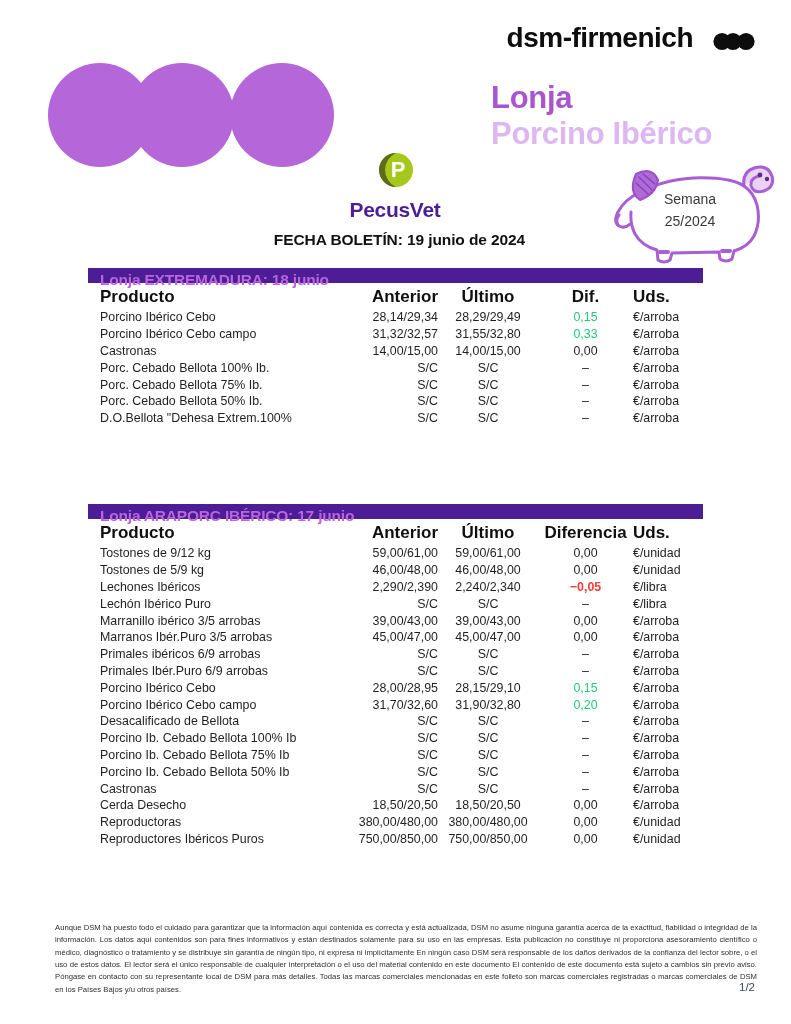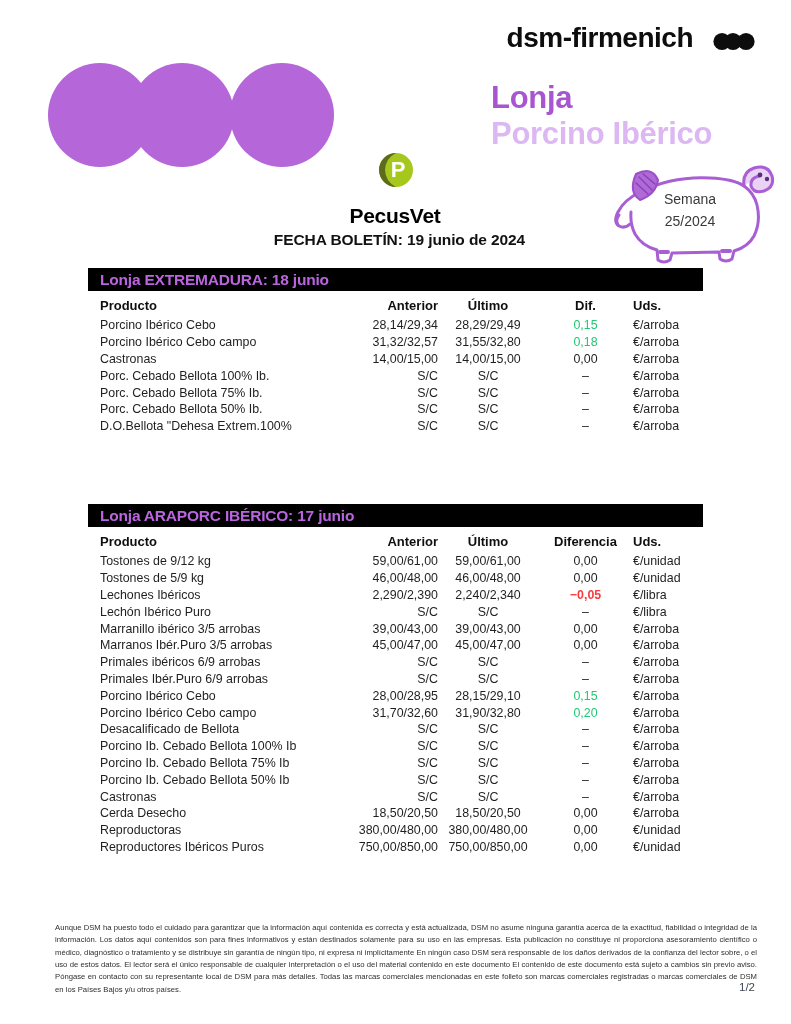--- a/index.html
+++ b/index.html
@@ -22,40 +22,40 @@
   .circle:last-child { margin-left:-4px; }
 
   
   .titles { position:absolute; left:480px; top:80px;margin-left:11px; }
   .title-1 { font-size:31px; font-weight:700; letter-spacing:-0.3px; color:#a855d0; line-height:1.15; }
   .title-2 { font-size:31px; font-weight:700; letter-spacing:-0.3px; color:#ddb7f2; line-height:1.15; }
 
   
   .pecusvet { position:absolute; left:330px; top:150px; width:130px; text-align:center; }
   .pv-icon { display:inline-block; }
-  .pv-name { margin-top:8px; font-size:21px; font-weight:700; color:#000000; letter-spacing:-0.3px; }
+  .pv-name { margin-top:2px; font-size:21px; font-weight:700; color:#4c1d95; letter-spacing:-0.3px; }
 
   
   .pig-badge { position:absolute; left:602px; top:160px; width:186px; height:106px; }
   .pig-badge svg { position:absolute; inset:0; }
   .pig-text { position:absolute; left:38px; top:28px; width:100px; text-align:center;
               font-size:14px; color:#3a3a3a; line-height:1.6; }
 
   
   .fecha { position:absolute; left:4px; top:231px; width:791px; text-align:center;
            font-size:15.5px; font-weight:700; color:#111; letter-spacing:-0.1px; }
 
   
   .price-table { position:absolute; left:88px; width:615px; }
   .pt-1 { top:268px; }
   .pt-2 { top:465px;margin-top:39px; }
-  .banner { height:23px; background:#000000; color:#bb64e0; font-weight:700;
+  .banner { height:15px; background:#4c1d95; color:#bb64e0; font-weight:700;
             font-size:15.5px; line-height:23px; padding-left:12px; letter-spacing:-0.2px; }
   .trow { display:flex; align-items:center; height:16.8px; font-size:12.4px; color:#1f1f1f; }
-  .trow.head { height:24px; font-weight:700; font-size:13px; color:#0f0f0f; margin-top:2px; }
+  .trow.head { height:24px; font-weight:700; font-size:17px; color:#0f0f0f; margin-top:2px; }
   .c-prod { flex:0 0 220px; padding-left:12px; text-align:left; white-space:nowrap; }
   .c-ant  { flex:0 0 130px; text-align:right; }
   .c-ult  { flex:0 0 100px; text-align:center; }
   .c-dif  { flex:0 0 95px;  text-align:center; }
   .c-uds  { flex:1; padding-right:26px; }
   .dif-up   { color:#22c873; }
   .dif-down { color:#fa3b3b;font-weight:bold; }
 
   
   .disclaimer { position:absolute; left:55px; top:922px; width:702px;
@@ -137,21 +137,21 @@
           <div class="c-prod">Porcino Ibérico Cebo</div>
           <div class="c-ant">28,14/29,34</div>
           <div class="c-ult">28,29/29,49</div>
           <div class="c-dif dif-up">0,15</div>
           <div class="c-uds">€/arroba</div>
         </div>
         <div class="trow">
           <div class="c-prod">Porcino Ibérico Cebo campo</div>
           <div class="c-ant">31,32/32,57</div>
           <div class="c-ult">31,55/32,80</div>
-          <div class="c-dif dif-up">0,18</div>
+          <div class="c-dif dif-up">0,33</div>
           <div class="c-uds">€/arroba</div>
         </div>
         <div class="trow">
           <div class="c-prod">Castronas</div>
           <div class="c-ant">14,00/15,00</div>
           <div class="c-ult">14,00/15,00</div>
           <div class="c-dif dif-flat">0,00</div>
           <div class="c-uds">€/arroba</div>
         </div>
         <div class="trow">

